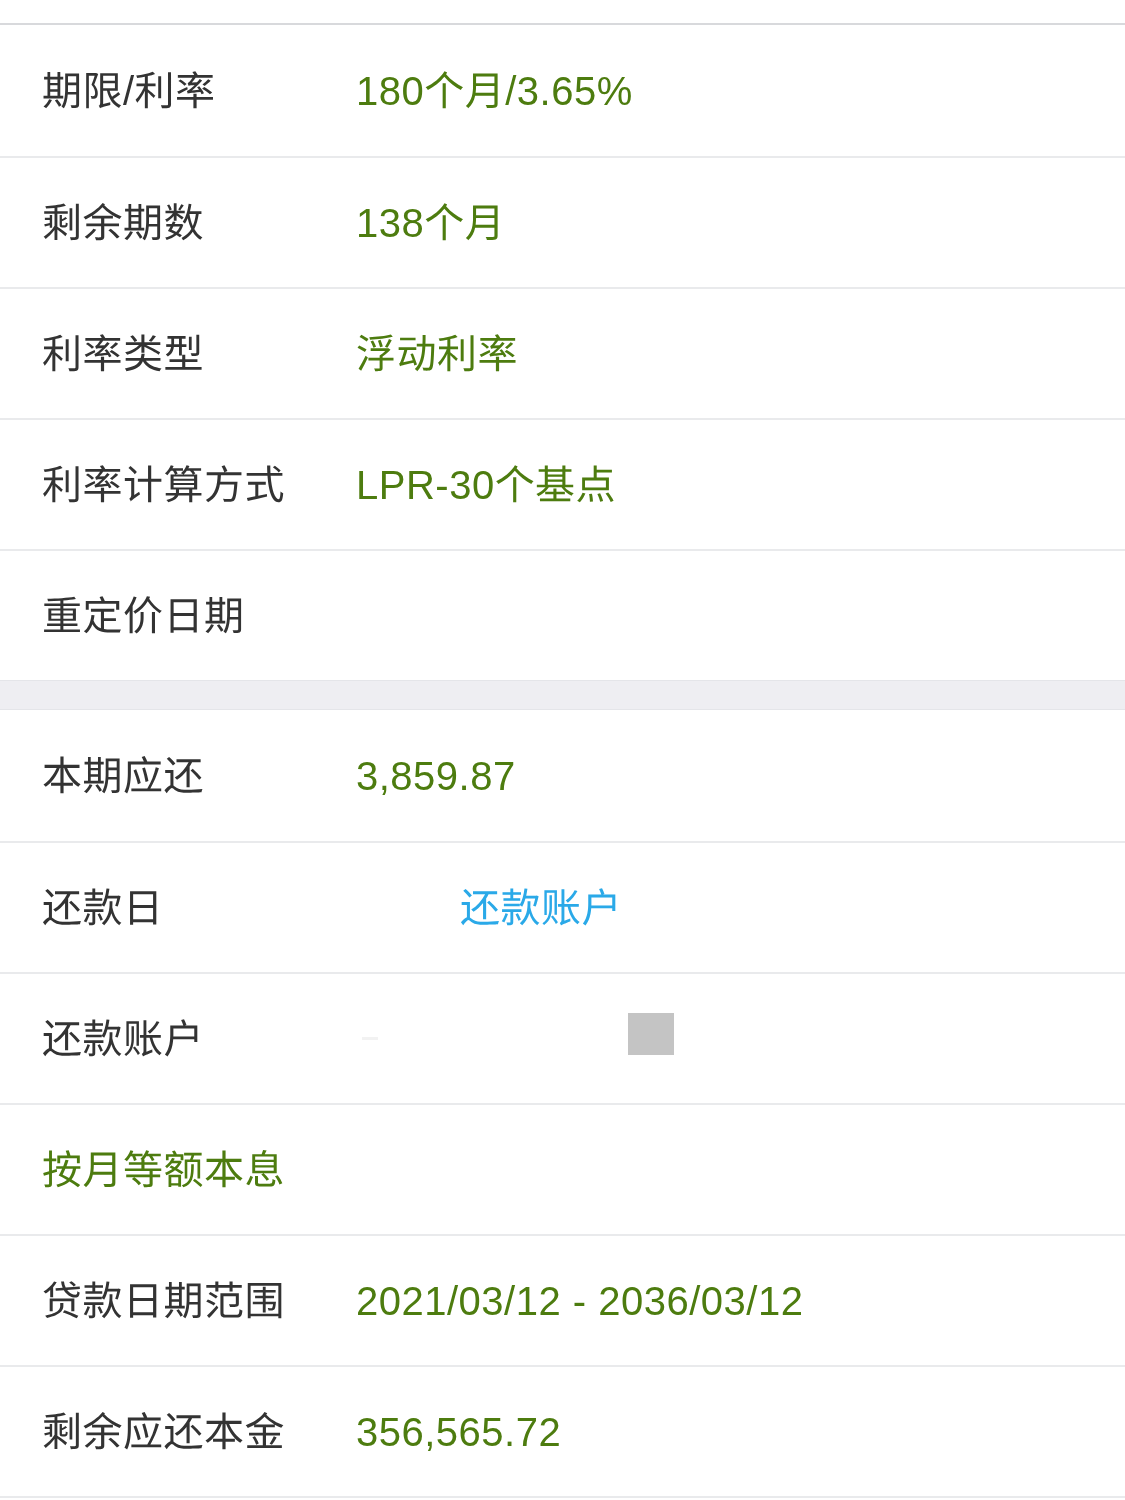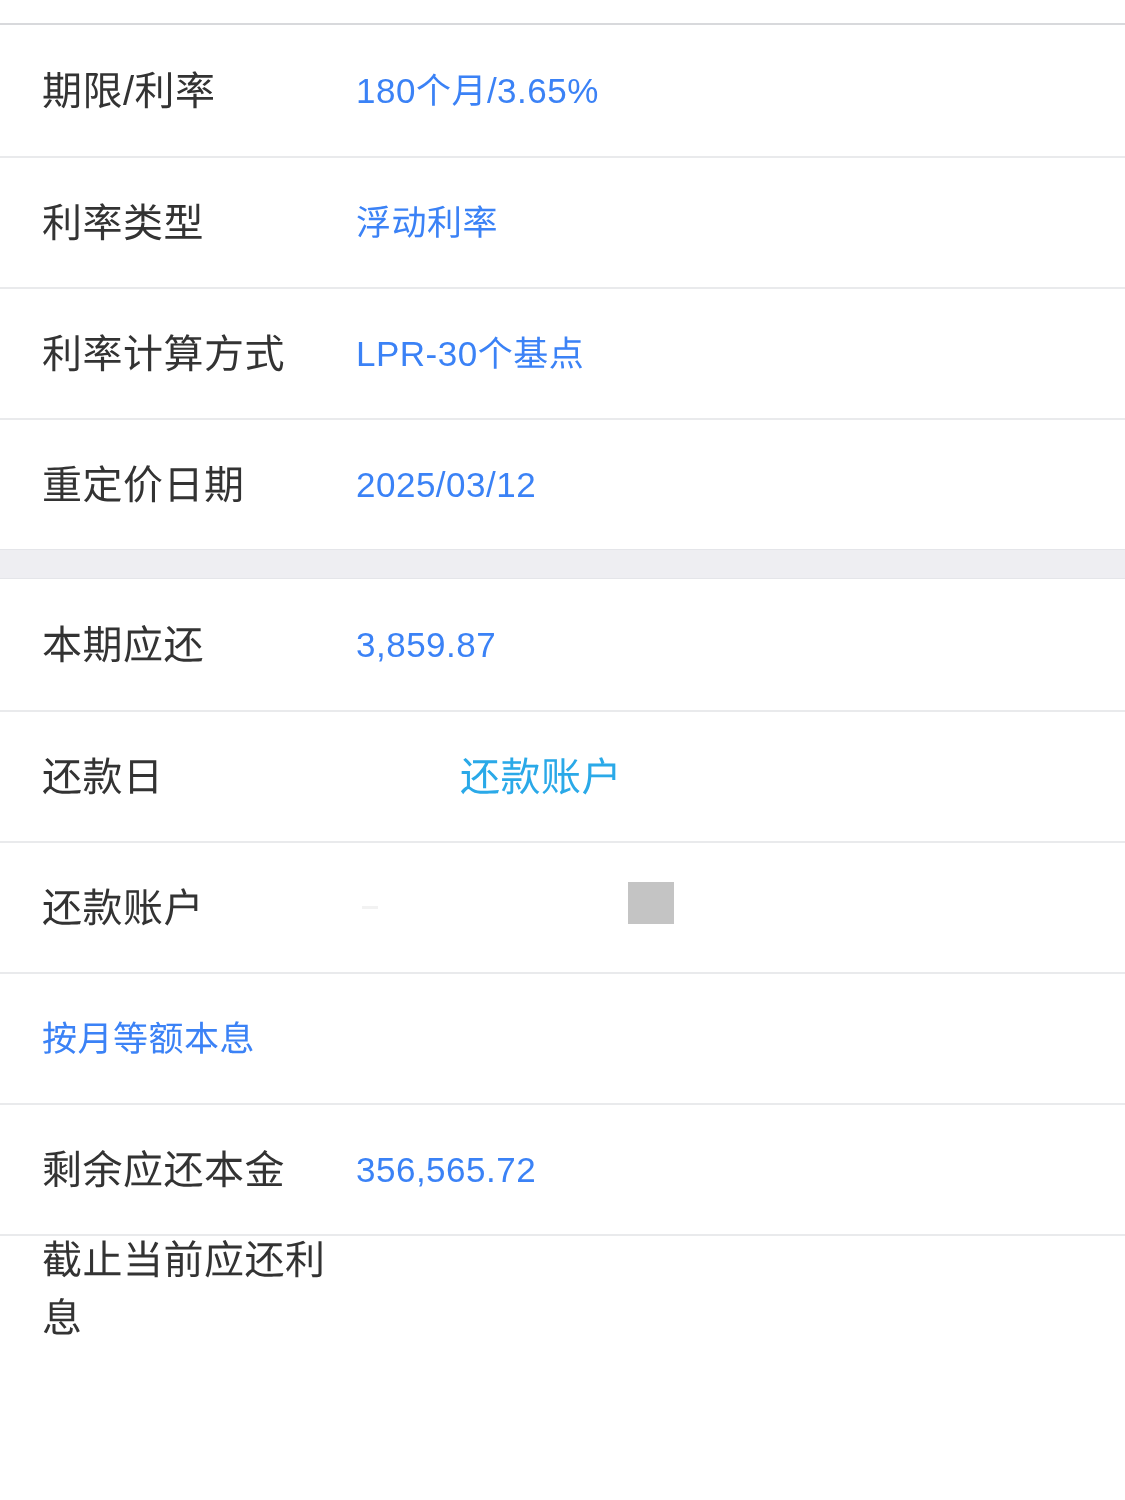--- a/index.html
+++ b/index.html
@@ -75,22 +75,22 @@
     white-space: nowrap;
   }
   .row-label.wrap {
     white-space: normal;
     line-height: 58px;
     width: 300px;
     flex: 0 0 300px;
   }
 
   .row-value {
-    color: #3b82f6;
-    font-size: 35px;
+    color: #4d7c0f;
+    font-size: 40px;
     line-height: 56px;
     letter-spacing: 0.5px;
     white-space: nowrap;
     flex: 0 1 auto;
   }
 
   .row-action {
     color: #2aa9e8;
     font-size: 40px;
     line-height: 56px;
@@ -137,34 +137,37 @@
   <div class="top-gap"></div>
   <div class="divider"></div>
 
   <div class="rows group">
 
     <div class="row">
       <div class="row-label">期限/利率</div>
       <div class="row-value">180个月/3.65%</div>
     </div>
 
+    <div class="row">
+      <div class="row-label">剩余期数</div>
+      <div class="row-value">138个月</div>
+    </div>
 
     <div class="row">
       <div class="row-label">利率类型</div>
       <div class="row-value">浮动利率</div>
     </div>
 
     <div class="row">
       <div class="row-label">利率计算方式</div>
       <div class="row-value">LPR-30个基点</div>
     </div>
 
     <div class="row">
       <div class="row-label">重定价日期</div>
-      <div class="row-value">2025/03/12</div>
     </div>
 
   </div>
 
   <div class="section-gap"></div>
 
   <div class="rows group">
 
     <div class="row">
       <div class="row-label">本期应还</div>
@@ -181,20 +184,24 @@
       <div class="masked-value">
         <span class="mask-ghost"></span>
         <span class="mask-block"></span>
       </div>
     </div>
 
     <div class="row">
       <div class="row-value">按月等额本息</div>
     </div>
 
+    <div class="row">
+      <div class="row-label">贷款日期范围</div>
+      <div class="row-value">2021/03/12 - 2036/03/12</div>
+    </div>
 
     <div class="row">
       <div class="row-label">剩余应还本金</div>
       <div class="row-value">356,565.72</div>
     </div>
 
     <div class="row tall">
       <div class="row-label wrap">截止当前应还利息</div>
 
     </div>

